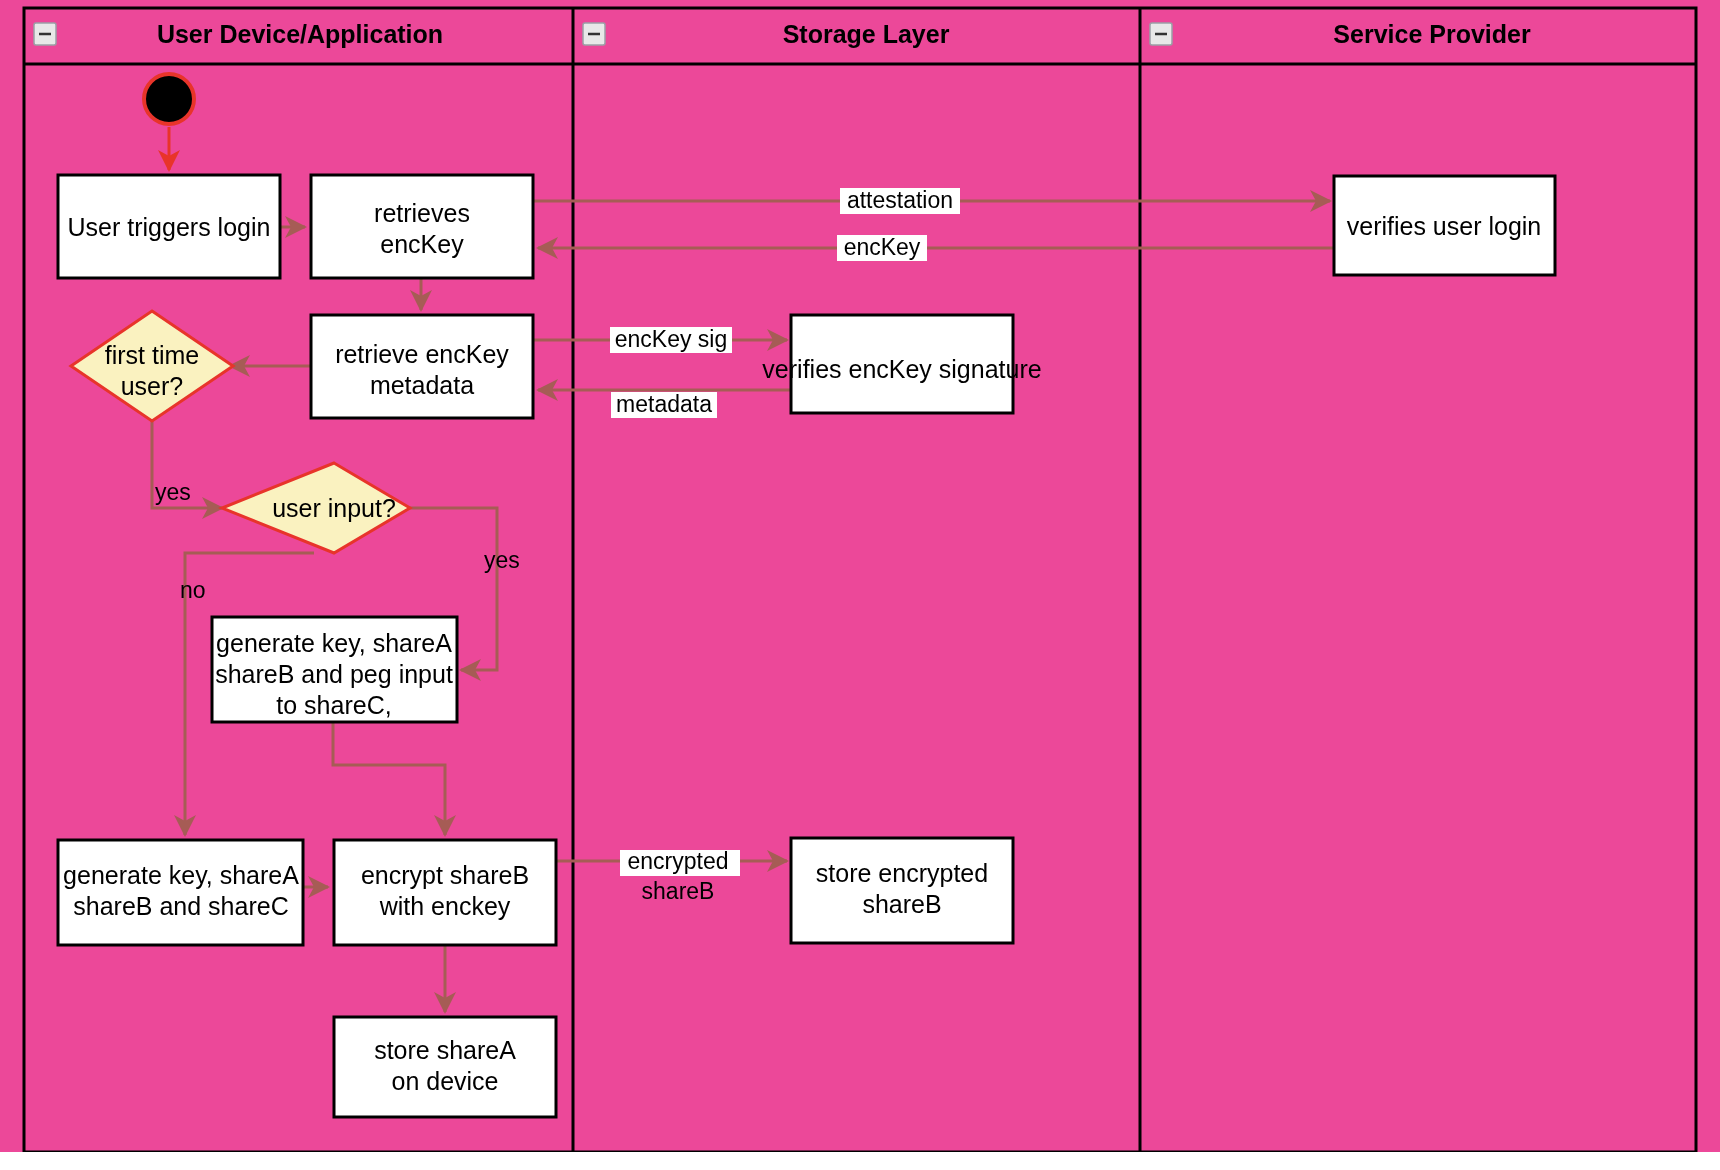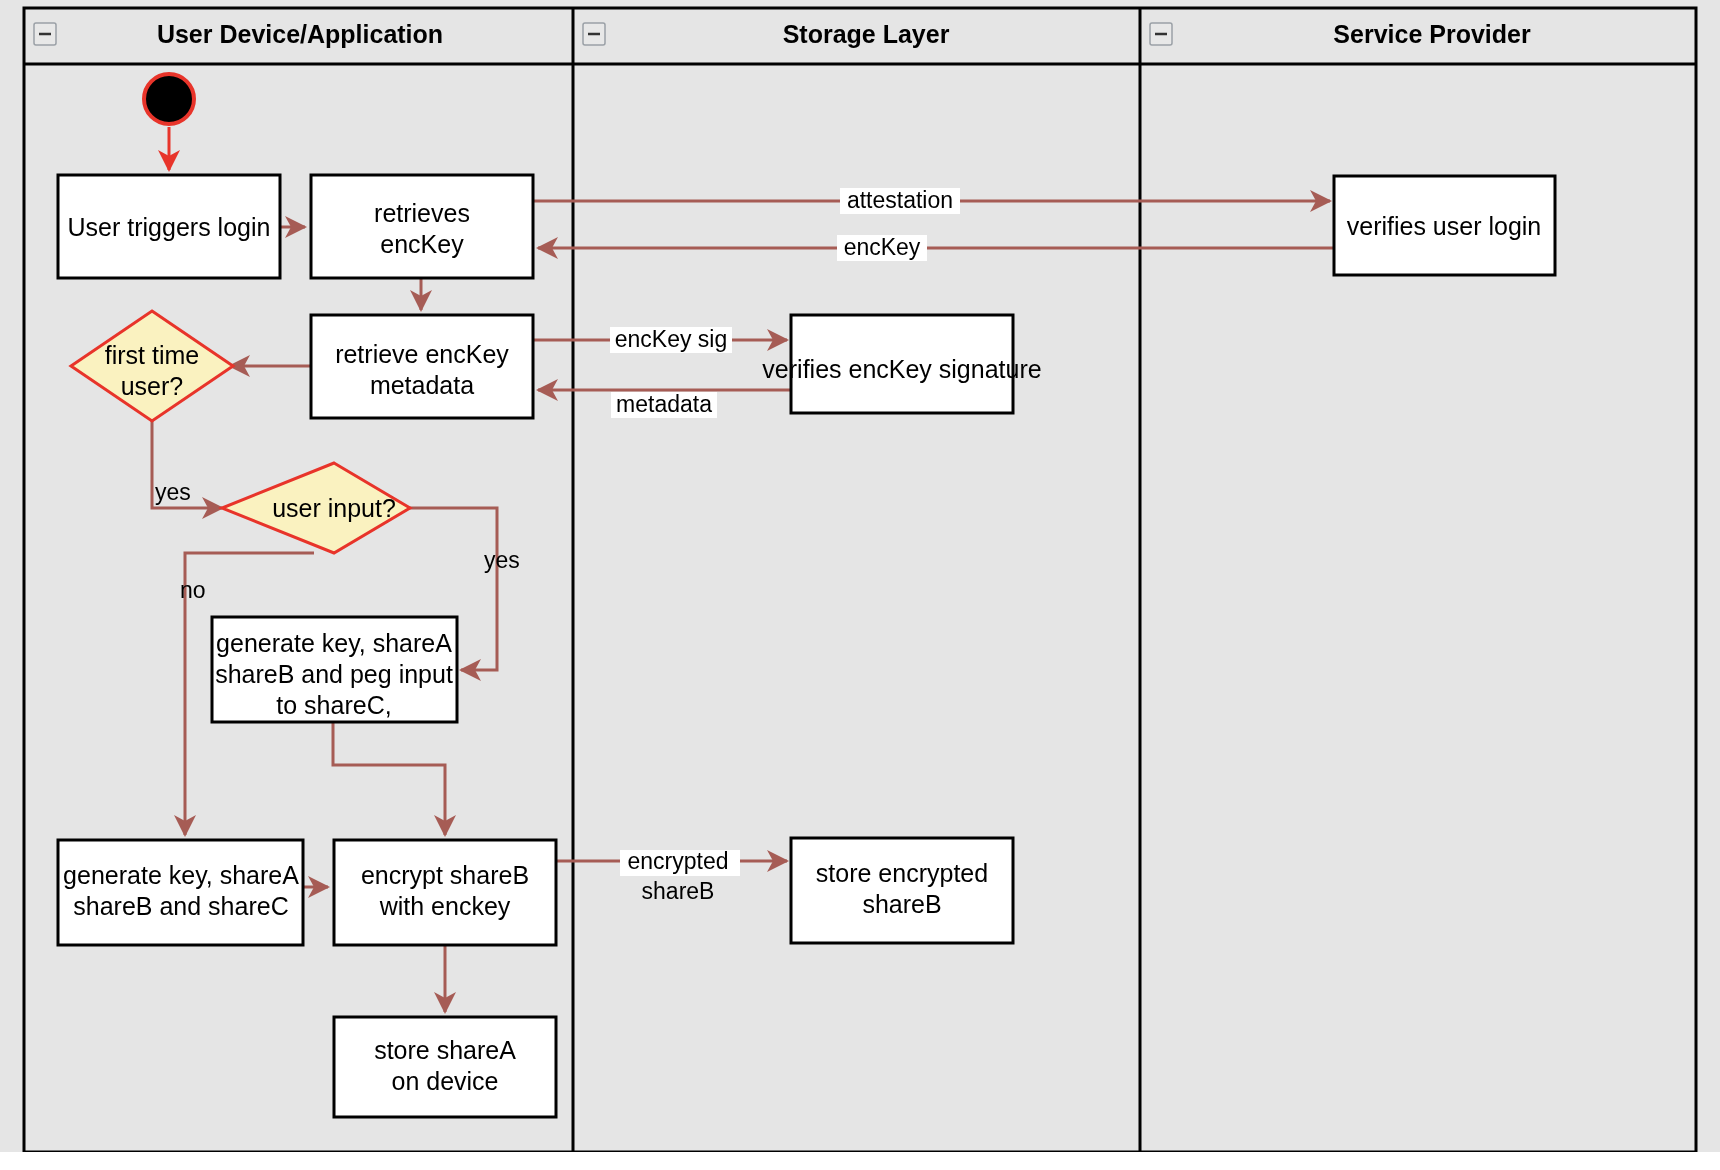--- a/index.html
+++ b/index.html
@@ -7,21 +7,21 @@
     padding: 0;
     background: #ffffff;
   }
   body {
     font-family: "Liberation Sans", sans-serif;
   }
   #canvas {
     position: relative;
     width: 1720px;
     height: 1152px;
-    background: #e5e5e5;
+    background: #ec4899;
     overflow: hidden;
   }
   svg.diagram {
     position: absolute;
     top: 0;
     left: 0;
     width: 1720px;
     height: 1170px;
   }
   .lane-title {

